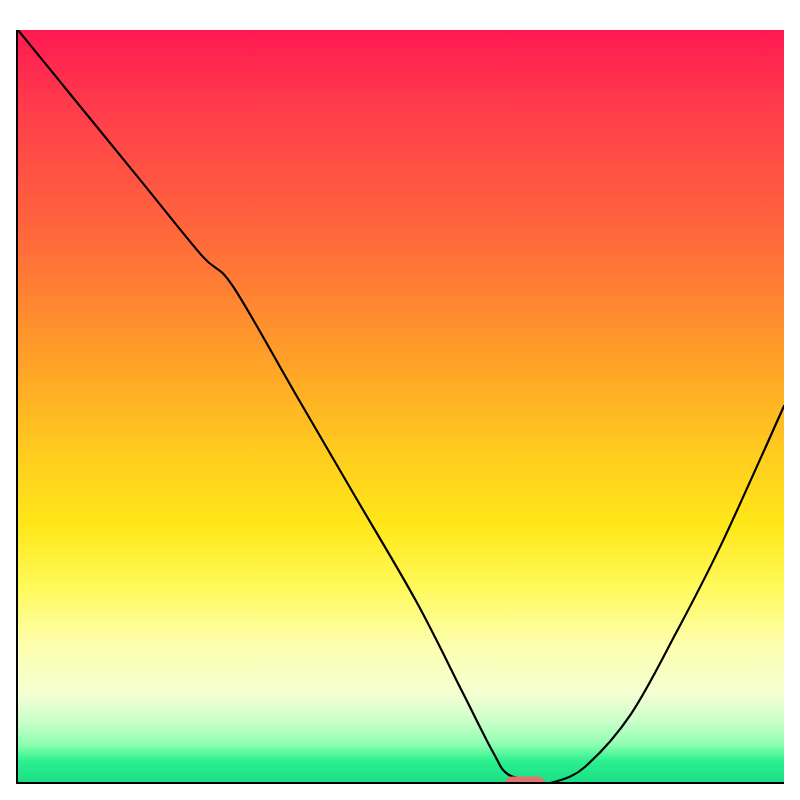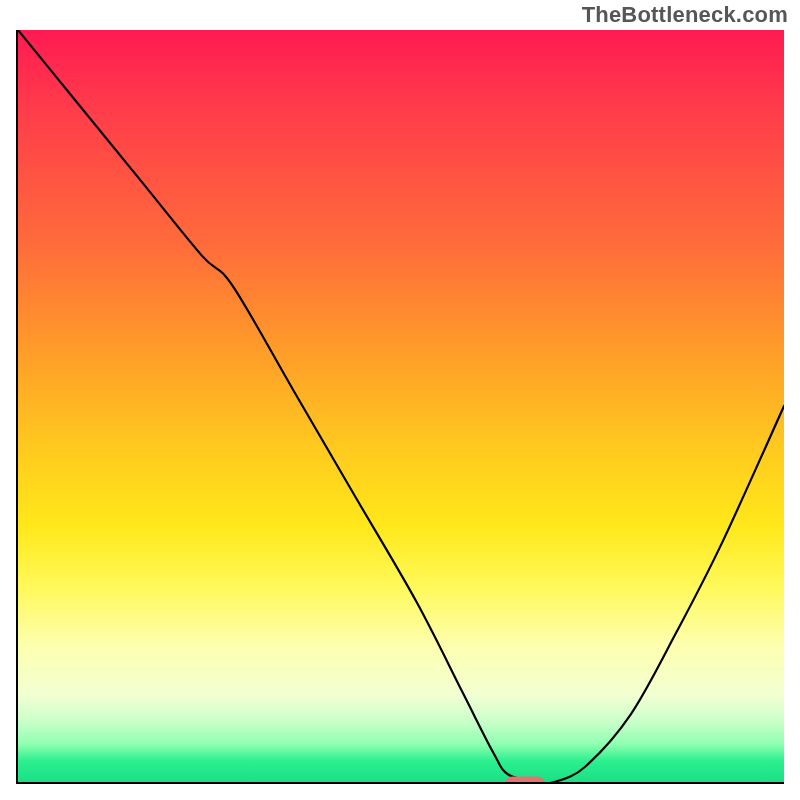--- a/index.html
+++ b/index.html
@@ -76,21 +76,20 @@
     height: 15px;
     border-radius: 10px;
     background: #e2736f;
     transform: translate(-50%, -50%);
   }
 </style>
 </head>
 <body>
 
 <div class="container">
-  <div class="attribution">TheBottleneck.com</div>
 
   <div class="plot-area">
     <div class="gradient-bg"></div>
 
     <svg class="curve-svg" viewBox="0 0 768 754" preserveAspectRatio="none">
       <path id="curvePath" class="curve-path" d="M 0 0 C 10.24 12.566666666666663, 40.959999999999994 50.26666666666665, 61.44 75.39999999999998 C 81.92 100.5333333333333, 102.39999999999999 125.66666666666661, 122.88 150.79999999999995 C 143.35999999999999 175.9333333333333, 168.95999999999998 208.6066666666667, 184.32 226.20000000000005 C 199.68 243.79333333333338, 199.68 233.73999999999998, 215.04000000000002 256.35999999999996 C 230.40000000000003 278.97999999999996, 256 326.7333333333333, 276.48 361.91999999999996 C 296.96000000000004 397.1066666666666, 317.44 432.29333333333335, 337.92 467.48 C 358.40000000000003 502.6666666666667, 381.44000000000005 540.3666666666667, 399.36 573.04 C 417.28 605.7133333333333, 432.63999999999993 638.3866666666667, 445.43999999999994 663.52 C 458.23999999999995 688.6533333333333, 468.47999999999996 710.0166666666667, 476.15999999999997 723.84 C 483.84 737.6633333333334, 483.84 741.4333333333334, 491.52 746.46 C 499.2 751.4866666666667, 514.5600000000001 752.7433333333333, 522.24 754 C 529.92 755.2566666666667, 529.92 756.5133333333333, 537.5999999999999 754 C 545.2799999999999 751.4866666666667, 555.5199999999999 750.23, 568.3199999999999 738.92 C 581.12 727.6099999999999, 599.0400000000001 708.76, 614.4000000000001 686.14 C 629.7600000000001 663.52, 645.12 632.1033333333334, 660.48 603.2 C 675.84 574.2966666666667, 688.6400000000001 550.4200000000001, 706.5600000000001 512.72 C 724.48 475.02000000000004, 757.76 399.62, 768 377"></path>
     </svg>
 
     <div id="marker" class="marker" style="left: 506.88px; top: 754px; background: rgb(226, 115, 111);"></div>
   </div>

